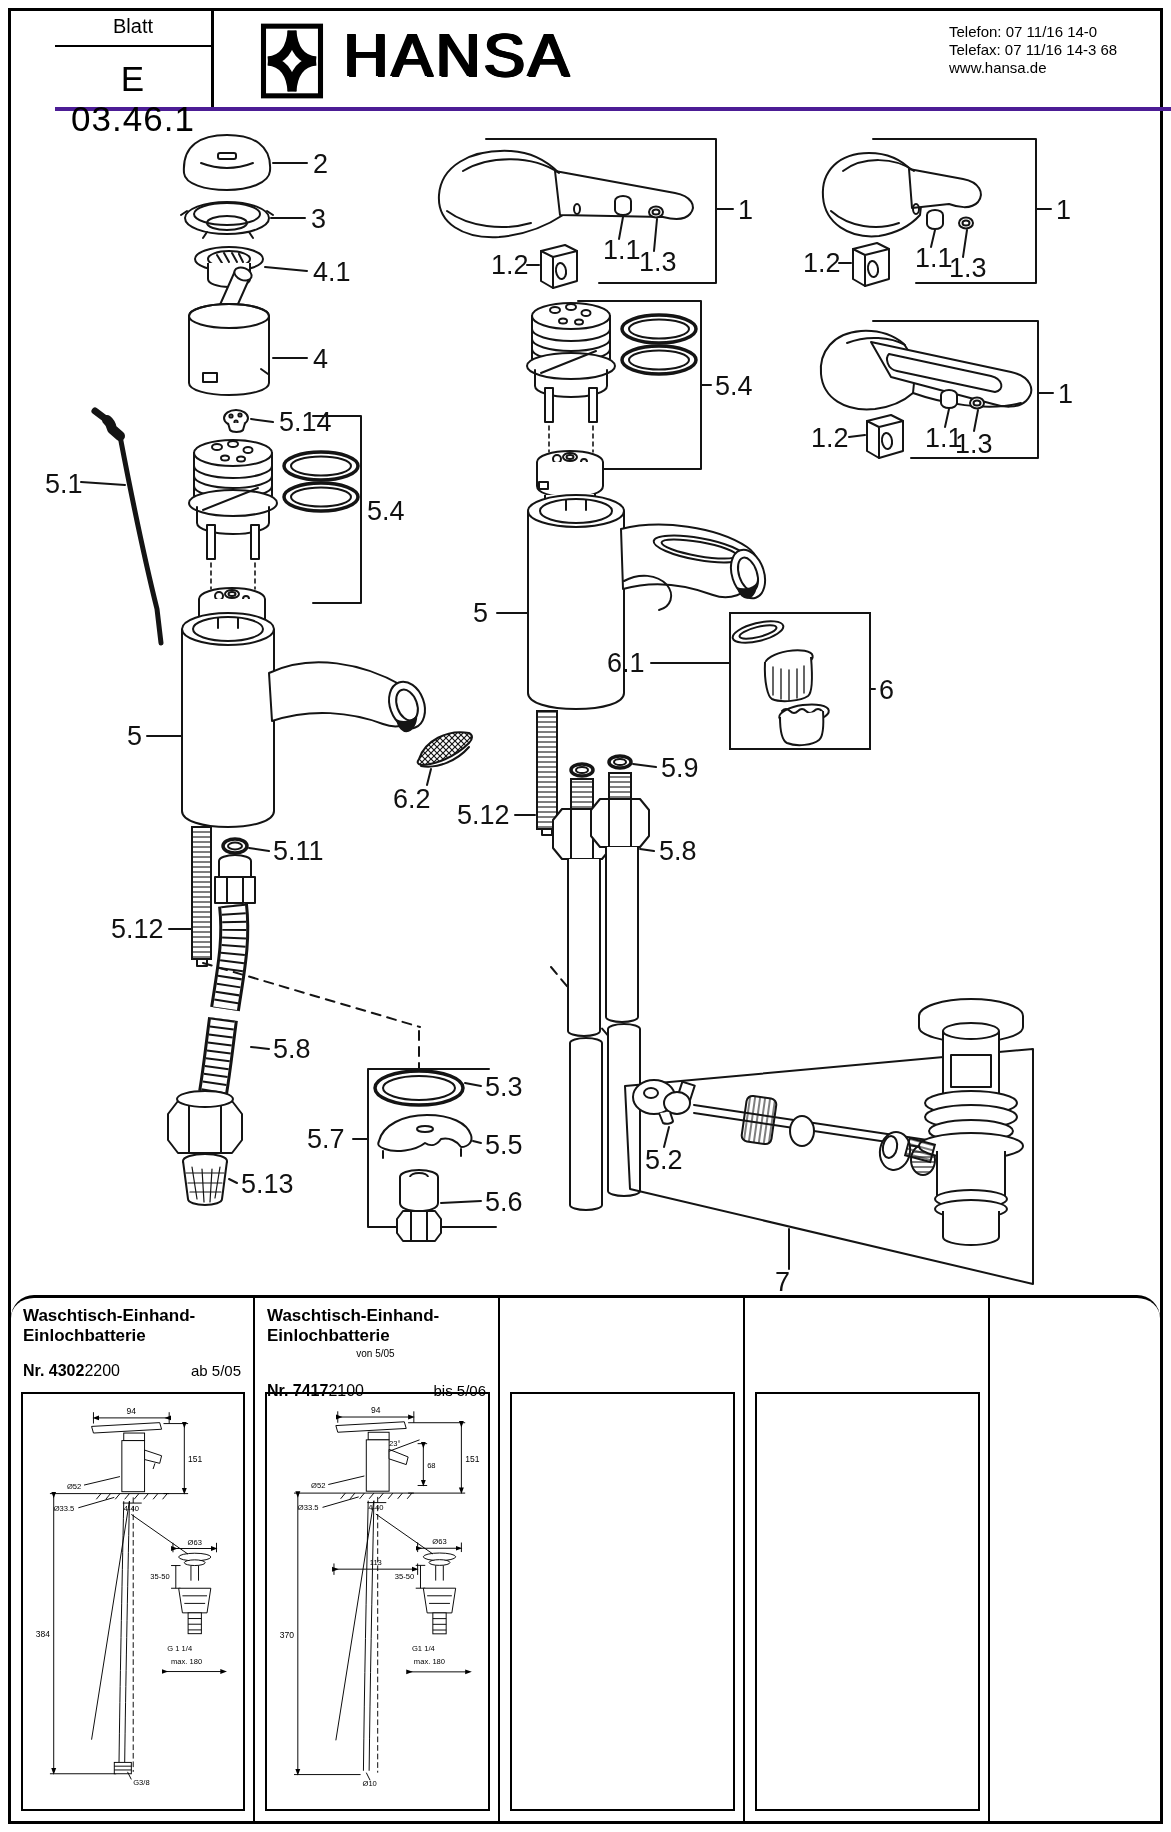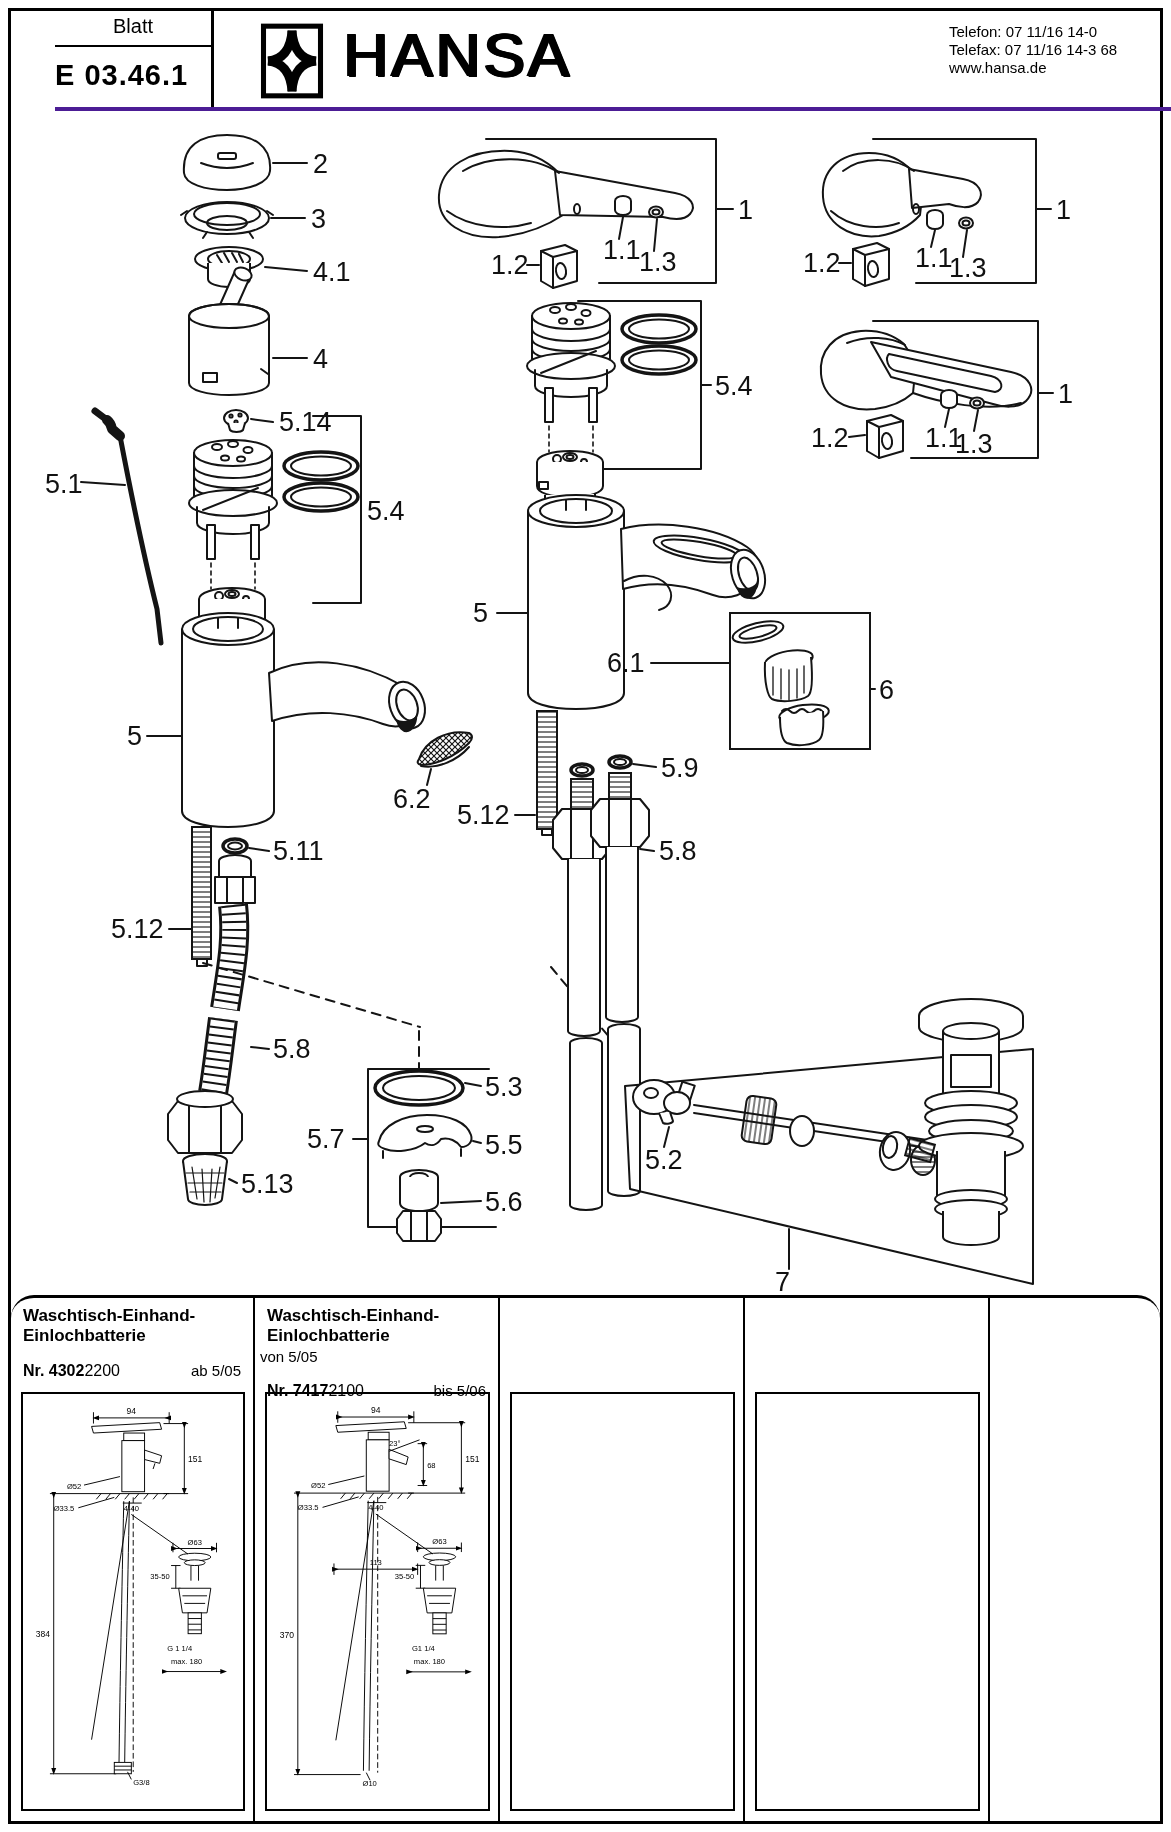--- a/index.html
+++ b/index.html
@@ -2,21 +2,21 @@
 <html><head>
 <meta charset="utf-8">
 <style>
   html,body{margin:0;padding:0;background:#fff;}
   body{width:1171px;height:1832px;position:relative;font-family:"Liberation Sans",sans-serif;color:#000;}
   .sheet{position:absolute;left:8px;top:8px;width:1149px;height:1810px;border:3px solid #000;background:#fff;}
   
   .header{position:absolute;left:0;top:0;width:100%;height:96px;border-bottom:4px solid #4c1d95;margin-left:44px;}
   .blatt-cell{position:absolute;left:0;top:0;width:156px;height:96px;border-right:3px solid #000;}
   .blatt-top{height:30px;border-bottom:2px solid #000;text-align:center;font-size:20px;padding-top:4px;}
-  .sheet-no{text-align:left;font-size:29px;font-weight:bold;margin-top:12px;letter-spacing:1px;}
+  .sheet-no{text-align:center;font-size:35px;font-weight:normal;margin-top:12px;letter-spacing:1px;}
   .logo-mark{position:absolute;left:204px;top:12px;width:66px;height:76px;}
   .brand{position:absolute;left:288px;top:8px;font-size:62px;font-weight:normal;letter-spacing:3px;
          text-shadow:1px 0 #000,-1px 0 #000,2px 0 #000,1px 1px #000,2px 1px #000;}
   .addr{position:absolute;left:668px;top:12px;font-size:15px;line-height:18px;}
   .contact{position:absolute;left:894px;top:12px;font-size:15px;line-height:18px;}
   
   .diagram{position:absolute;left:0;top:100px;width:1149px;height:1184px;}
   svg text{font-family:"Liberation Sans",sans-serif;}
   .plbl{font-size:27px;fill:#111;}
   .ln{fill:none;stroke:#141414;stroke-width:2;stroke-linecap:round;stroke-linejoin:round;}
@@ -27,21 +27,21 @@
   .hose{stroke-linecap:butt;fill:none;}
   
   .bottom{position:absolute;left:0;top:1284px;width:100%;height:526px;border-top:3px solid #000;box-sizing:border-box;border-radius:23px;}
   .pcol{position:absolute;top:0;height:100%;box-sizing:border-box;}
   .pc1{left:0;width:244px;border-right:2px solid #000;}
   .pc2{left:244px;width:245px;border-right:2px solid #000;}
   .pc3{left:489px;width:245px;border-right:2px solid #000;}
   .pc4{left:734px;width:245px;border-right:2px solid #000;}
   .pc5{left:979px;width:170px;}
   .ptitle{font-size:17px;font-weight:bold;line-height:20px;padding:8px 10px 0 12px;}
-  .pval1{font-size:15px;text-align:left;padding:2px 14px 0 5px;height:18px;}
+  .pval1{font-size:10px;text-align:center;padding:2px 14px 0 12px;height:18px;}
   .nrline{position:absolute;left:12px;right:12px;top:64px;font-size:16px;display:flex;align-items:baseline;}
   .nrline .nr{font-weight:bold;}
   .nrline .vr{}
   .nrline .val{margin-left:auto;font-size:15px;}
   .pc2 .nrline{top:84px;}
   .dframe{position:absolute;left:10px;right:8px;top:94px;bottom:10px;border:2px solid #000;padding-left:8px;}
   .tl{fill:none;stroke:#000;stroke-width:1;}
   .tf{fill:#fff;stroke:#000;stroke-width:1;}
   .tt{font-size:9px;fill:#000;}
   .tts{font-size:8px;fill:#000;}

